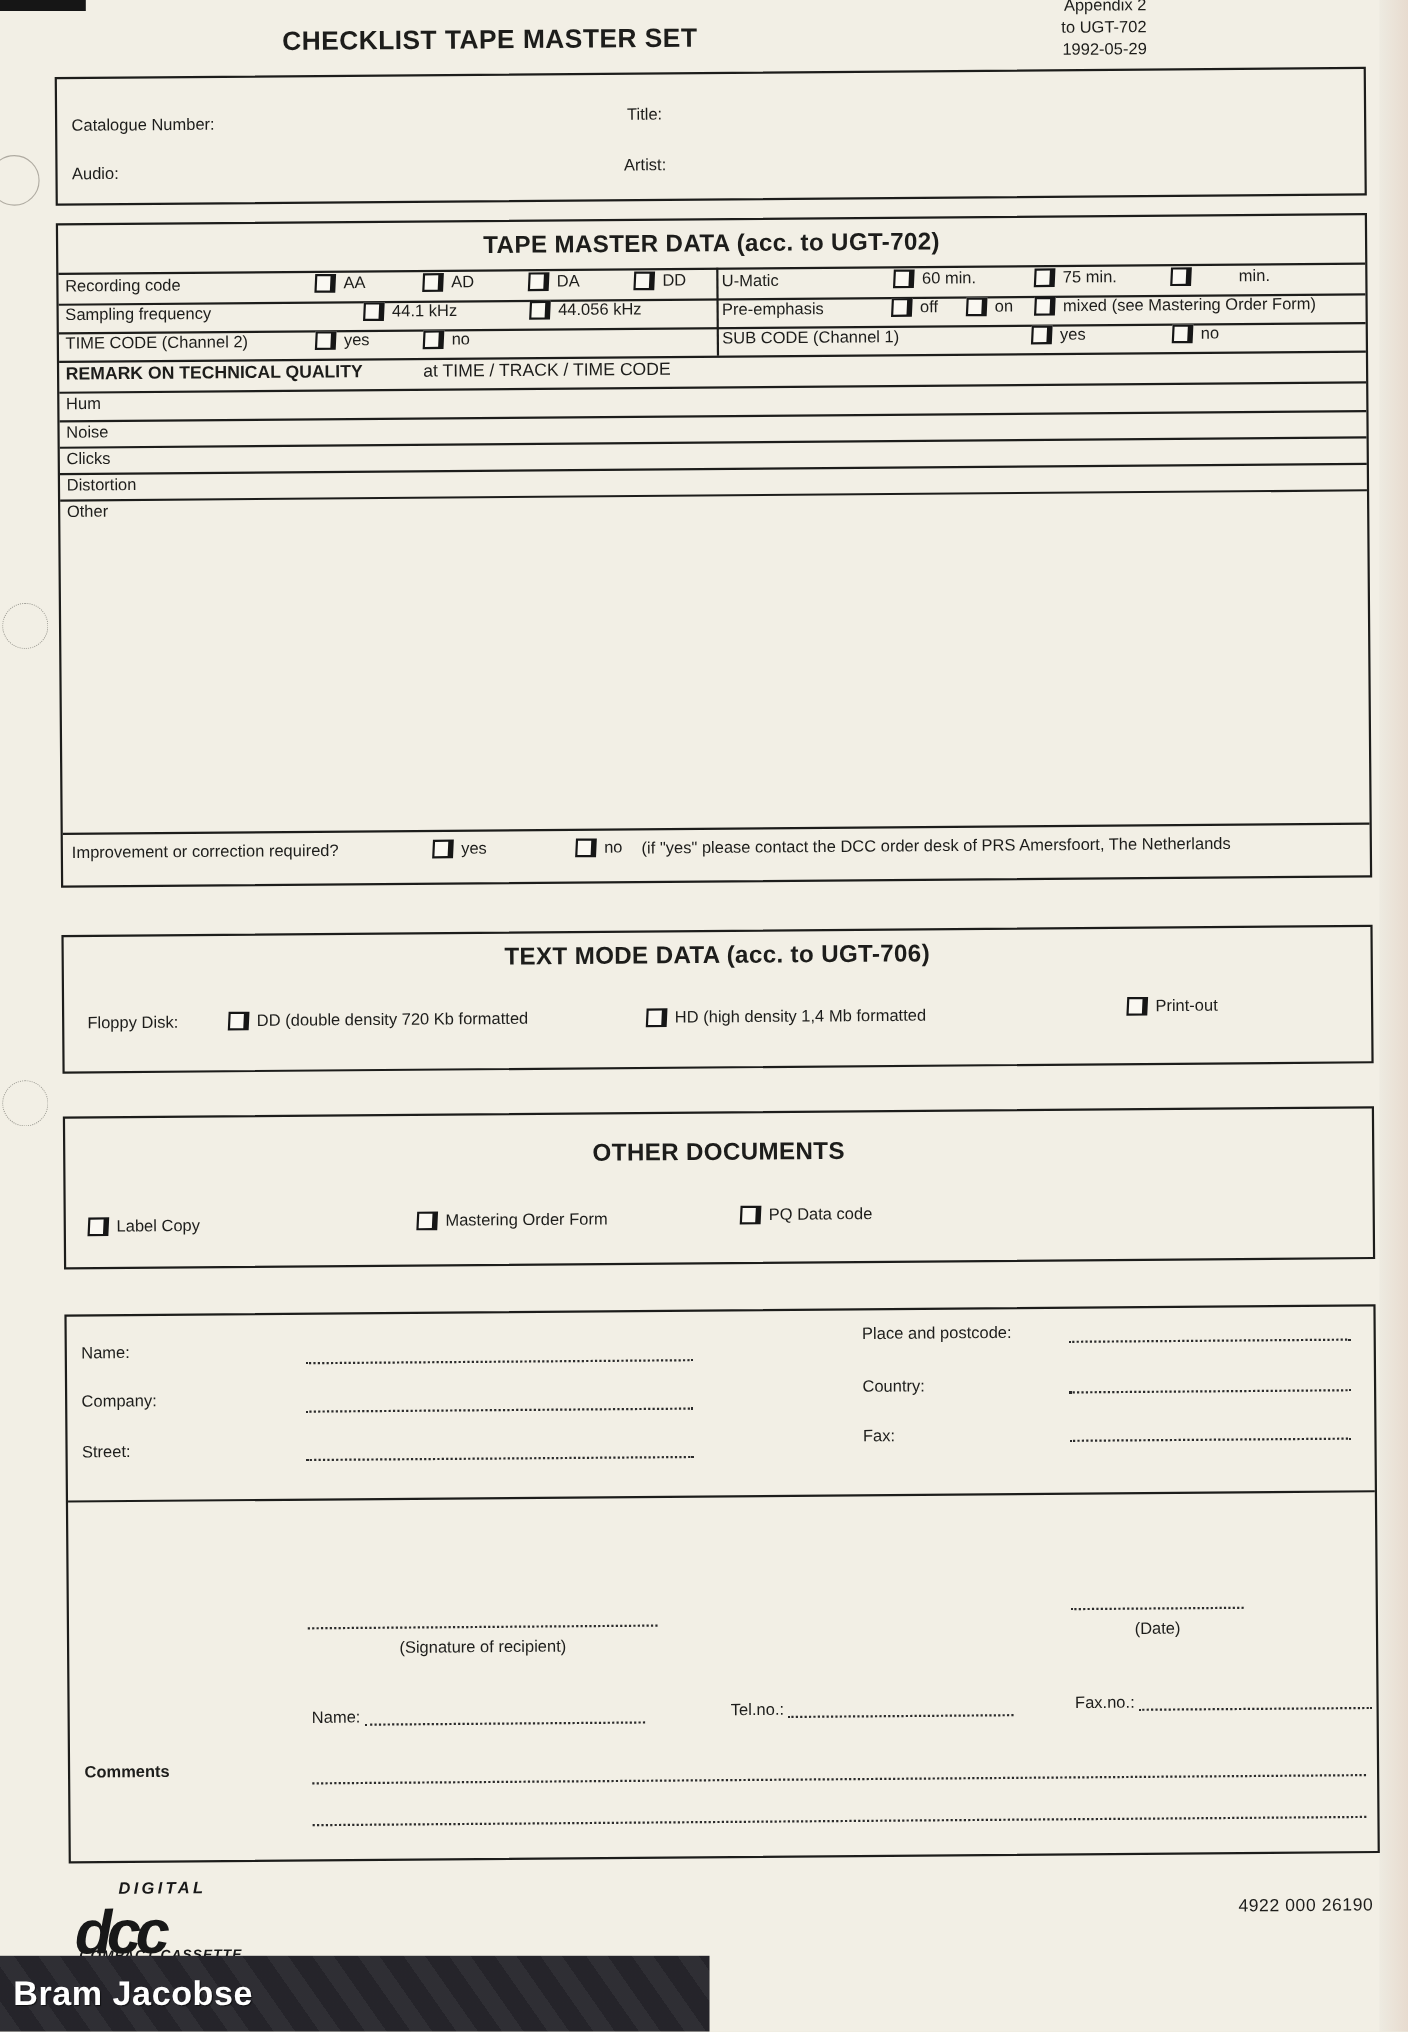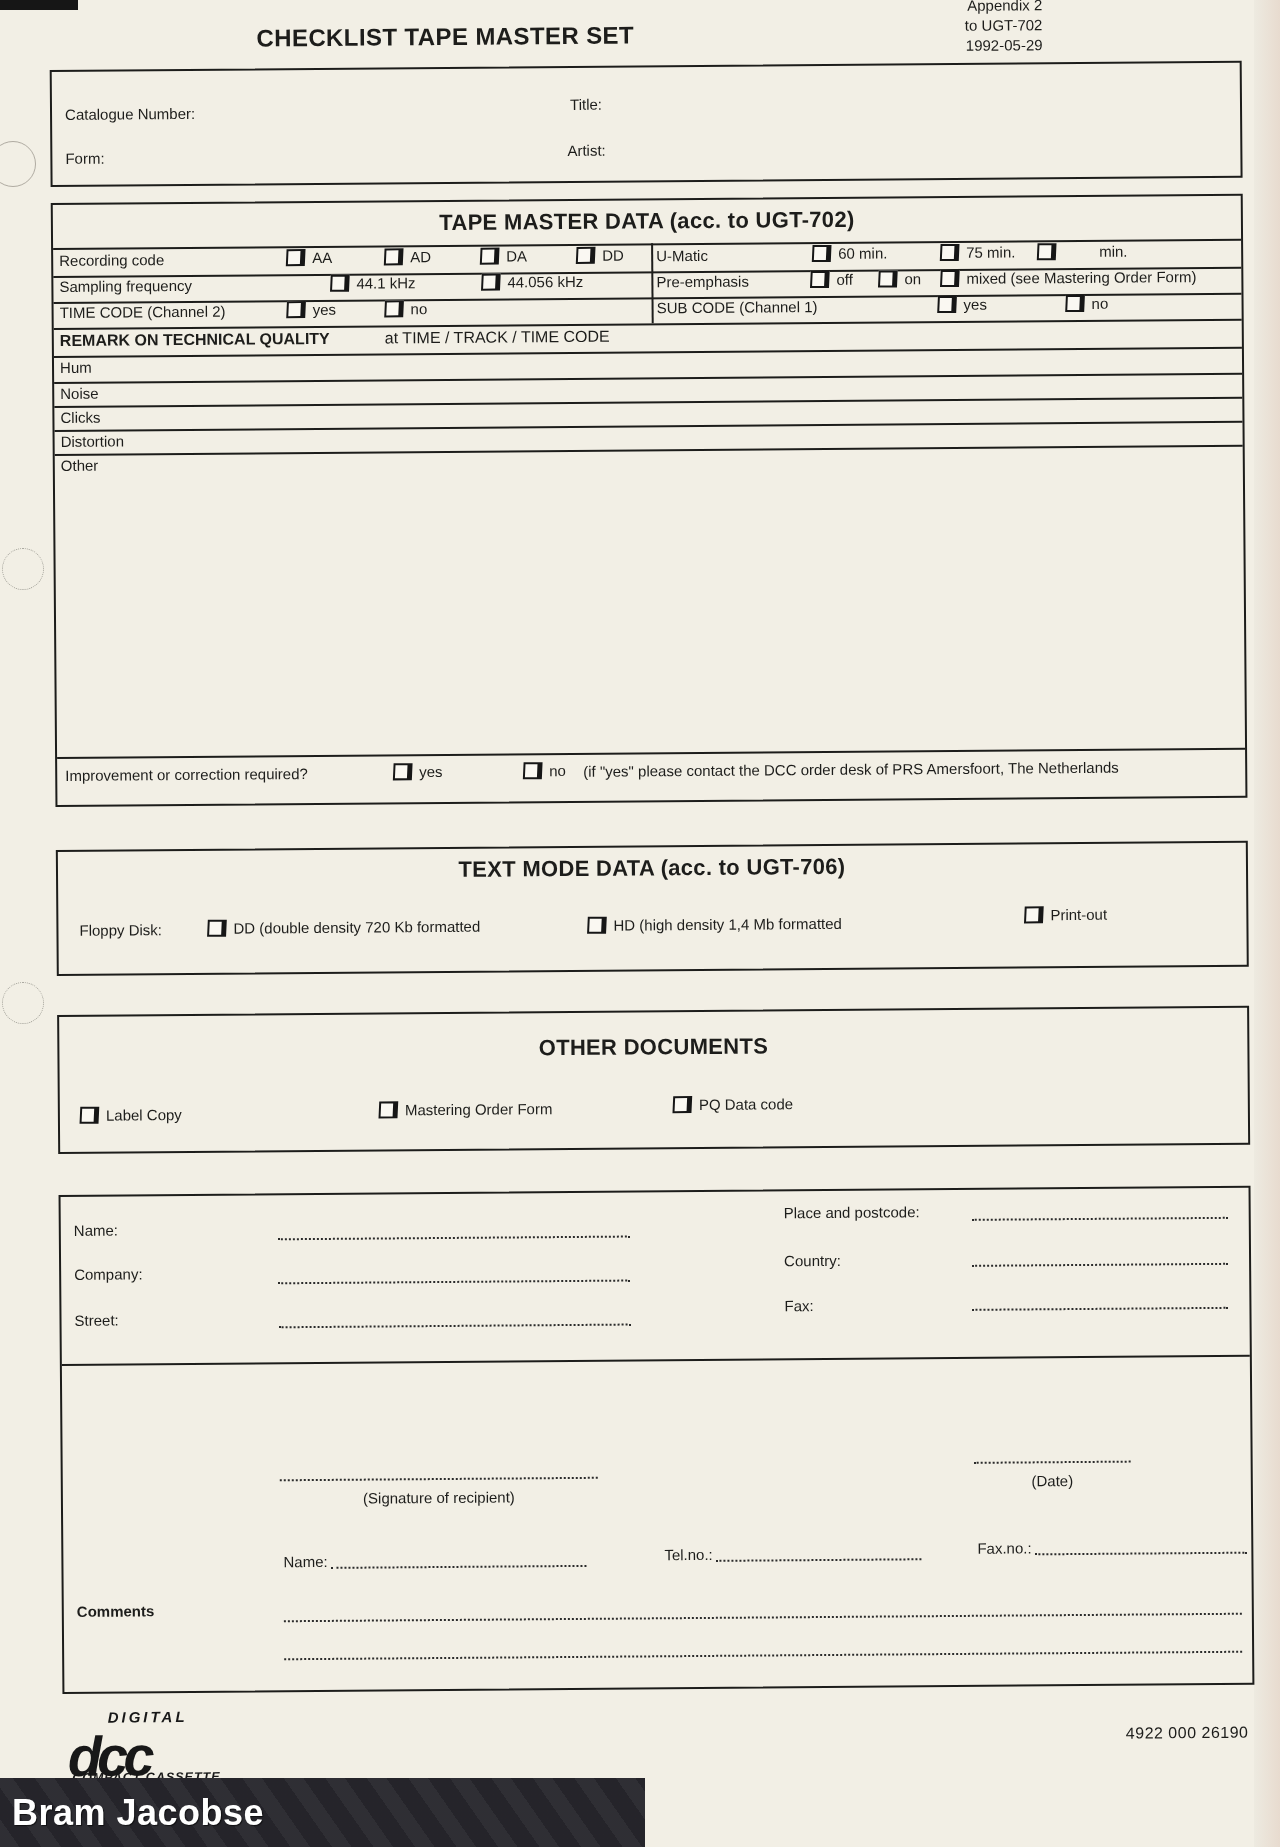--- a/index.html
+++ b/index.html
@@ -24,21 +24,21 @@
   .hole{position:absolute;border-radius:50%;}
   .notch{position:absolute;background:#161616;}
   .logo{position:absolute;color:#181818;}
   .logo .digital{position:absolute;left:40px;top:4px;font-size:15px;font-weight:bold;font-style:italic;letter-spacing:3px;}
   .logo .dcc{position:absolute;left:0;top:8px;font-size:56px;line-height:1;font-weight:bold;font-style:italic;letter-spacing:-5px;margin-top:16px;}
   .logo .compact{position:absolute;left:4px;top:66px;font-size:12.5px;font-weight:bold;font-style:italic;letter-spacing:1px;white-space:nowrap;}
   .partno{position:absolute;font-size:16px;letter-spacing:.5px;text-align:center;}
   .footer{position:absolute;left:0;top:1778px;width:645px;height:69px;background:#27262c;display:flex;align-items:center;padding-left:12px;box-sizing:border-box;overflow:hidden;}
   .footer::before{content:"";position:absolute;inset:0;
     background:repeating-linear-gradient(55deg, rgba(255,255,255,0.04) 0 16px, rgba(0,0,0,0.05) 16px 34px);}
-  .footer .fname{position:relative;font-size:36px;font-weight:bold;color:#ffffff;letter-spacing:.5px;text-shadow:1px 1px 1px rgba(0,0,0,.6);white-space:nowrap;}
+  .footer .fname{position:relative;font-size:31px;font-weight:bold;color:#ffffff;letter-spacing:.5px;text-shadow:1px 1px 1px rgba(0,0,0,.6);white-space:nowrap;}
   .footer .ftag{position:relative;font-size:23px;font-style:italic;color:#f0f0f0;margin-left:20px;white-space:nowrap;text-shadow:1px 1px 1px rgba(0,0,0,.6);}
 </style>
 </head>
 <body>
 
 <div class="page">
 
   <div class="notch" style="left:0;top:0;width:78px;height:10px;"></div>
   <div class="hole" style="left:-10px;top:141px;width:44px;height:44px;border:1.5px solid rgba(120,115,105,0.55);"></div>
   <div class="hole" style="left:2px;top:548px;width:40px;height:40px;border:1.5px dotted rgba(105,105,98,0.6);"></div>
@@ -49,21 +49,21 @@
     <div class="title" style="left:264px;top:26px;">CHECKLIST TAPE MASTER SET</div>
     <div class="appendix" style="left:860px;top:3px;width:190px;">
       <div>Appendix 2</div>
       <div>to UGT-702</div>
       <div>1992-05-29</div>
     </div>
 
     <div class="box" style="left:57px;top:70px;width:1188px;height:113px;">
       <span class="lbl" style="left:13px;top:34px;">Catalogue Number:</span>
       <span class="lbl" style="left:518px;top:28px;">Title:</span>
-      <span class="lbl" style="left:13px;top:78px;">Form:</span>
+      <span class="lbl" style="left:13px;top:78px;">Audio:</span>
       <span class="lbl" style="left:515px;top:74px;">Artist:</span>
     </div>
 
     <div class="box" style="left:57px;top:203px;width:1188px;height:600px;">
       <div class="sect" style="top:8px;">TAPE MASTER DATA (acc. to UGT-702)</div>
 
       <div class="hline" style="top:43px;"></div>
       <div class="hline" style="top:71px;"></div>
       <div class="hline" style="top:97px;"></div>
       <div class="hline" style="top:123px;"></div>
@@ -94,21 +94,21 @@
         </span>
       <span class="lbl" style="left:603px;top:47px;">U-Matic</span>
       <span class="opt" style="left:759px;top:46px;">
           <span class="cb"></span>
           <span>60 min.</span>
         </span>
       <span class="opt" style="left:887px;top:46px;">
           <span class="cb"></span>
           <span>75 min.</span>
         </span>
-      <span class="opt" style="left:984px;top:46px;">
+      <span class="opt" style="left:1011px;top:46px;">
           <span class="cb"></span>
           <span style="margin-left:36px;">min.</span>
         </span>
 
       <span class="lbl" style="left:6px;top:73px;">Sampling frequency</span>
       <span class="opt" style="left:233px;top:72px;padding-left:44px;">
           <span class="cb"></span>
           <span>44.1 kHz</span>
         </span>
       <span class="opt" style="left:428px;top:72px;">

